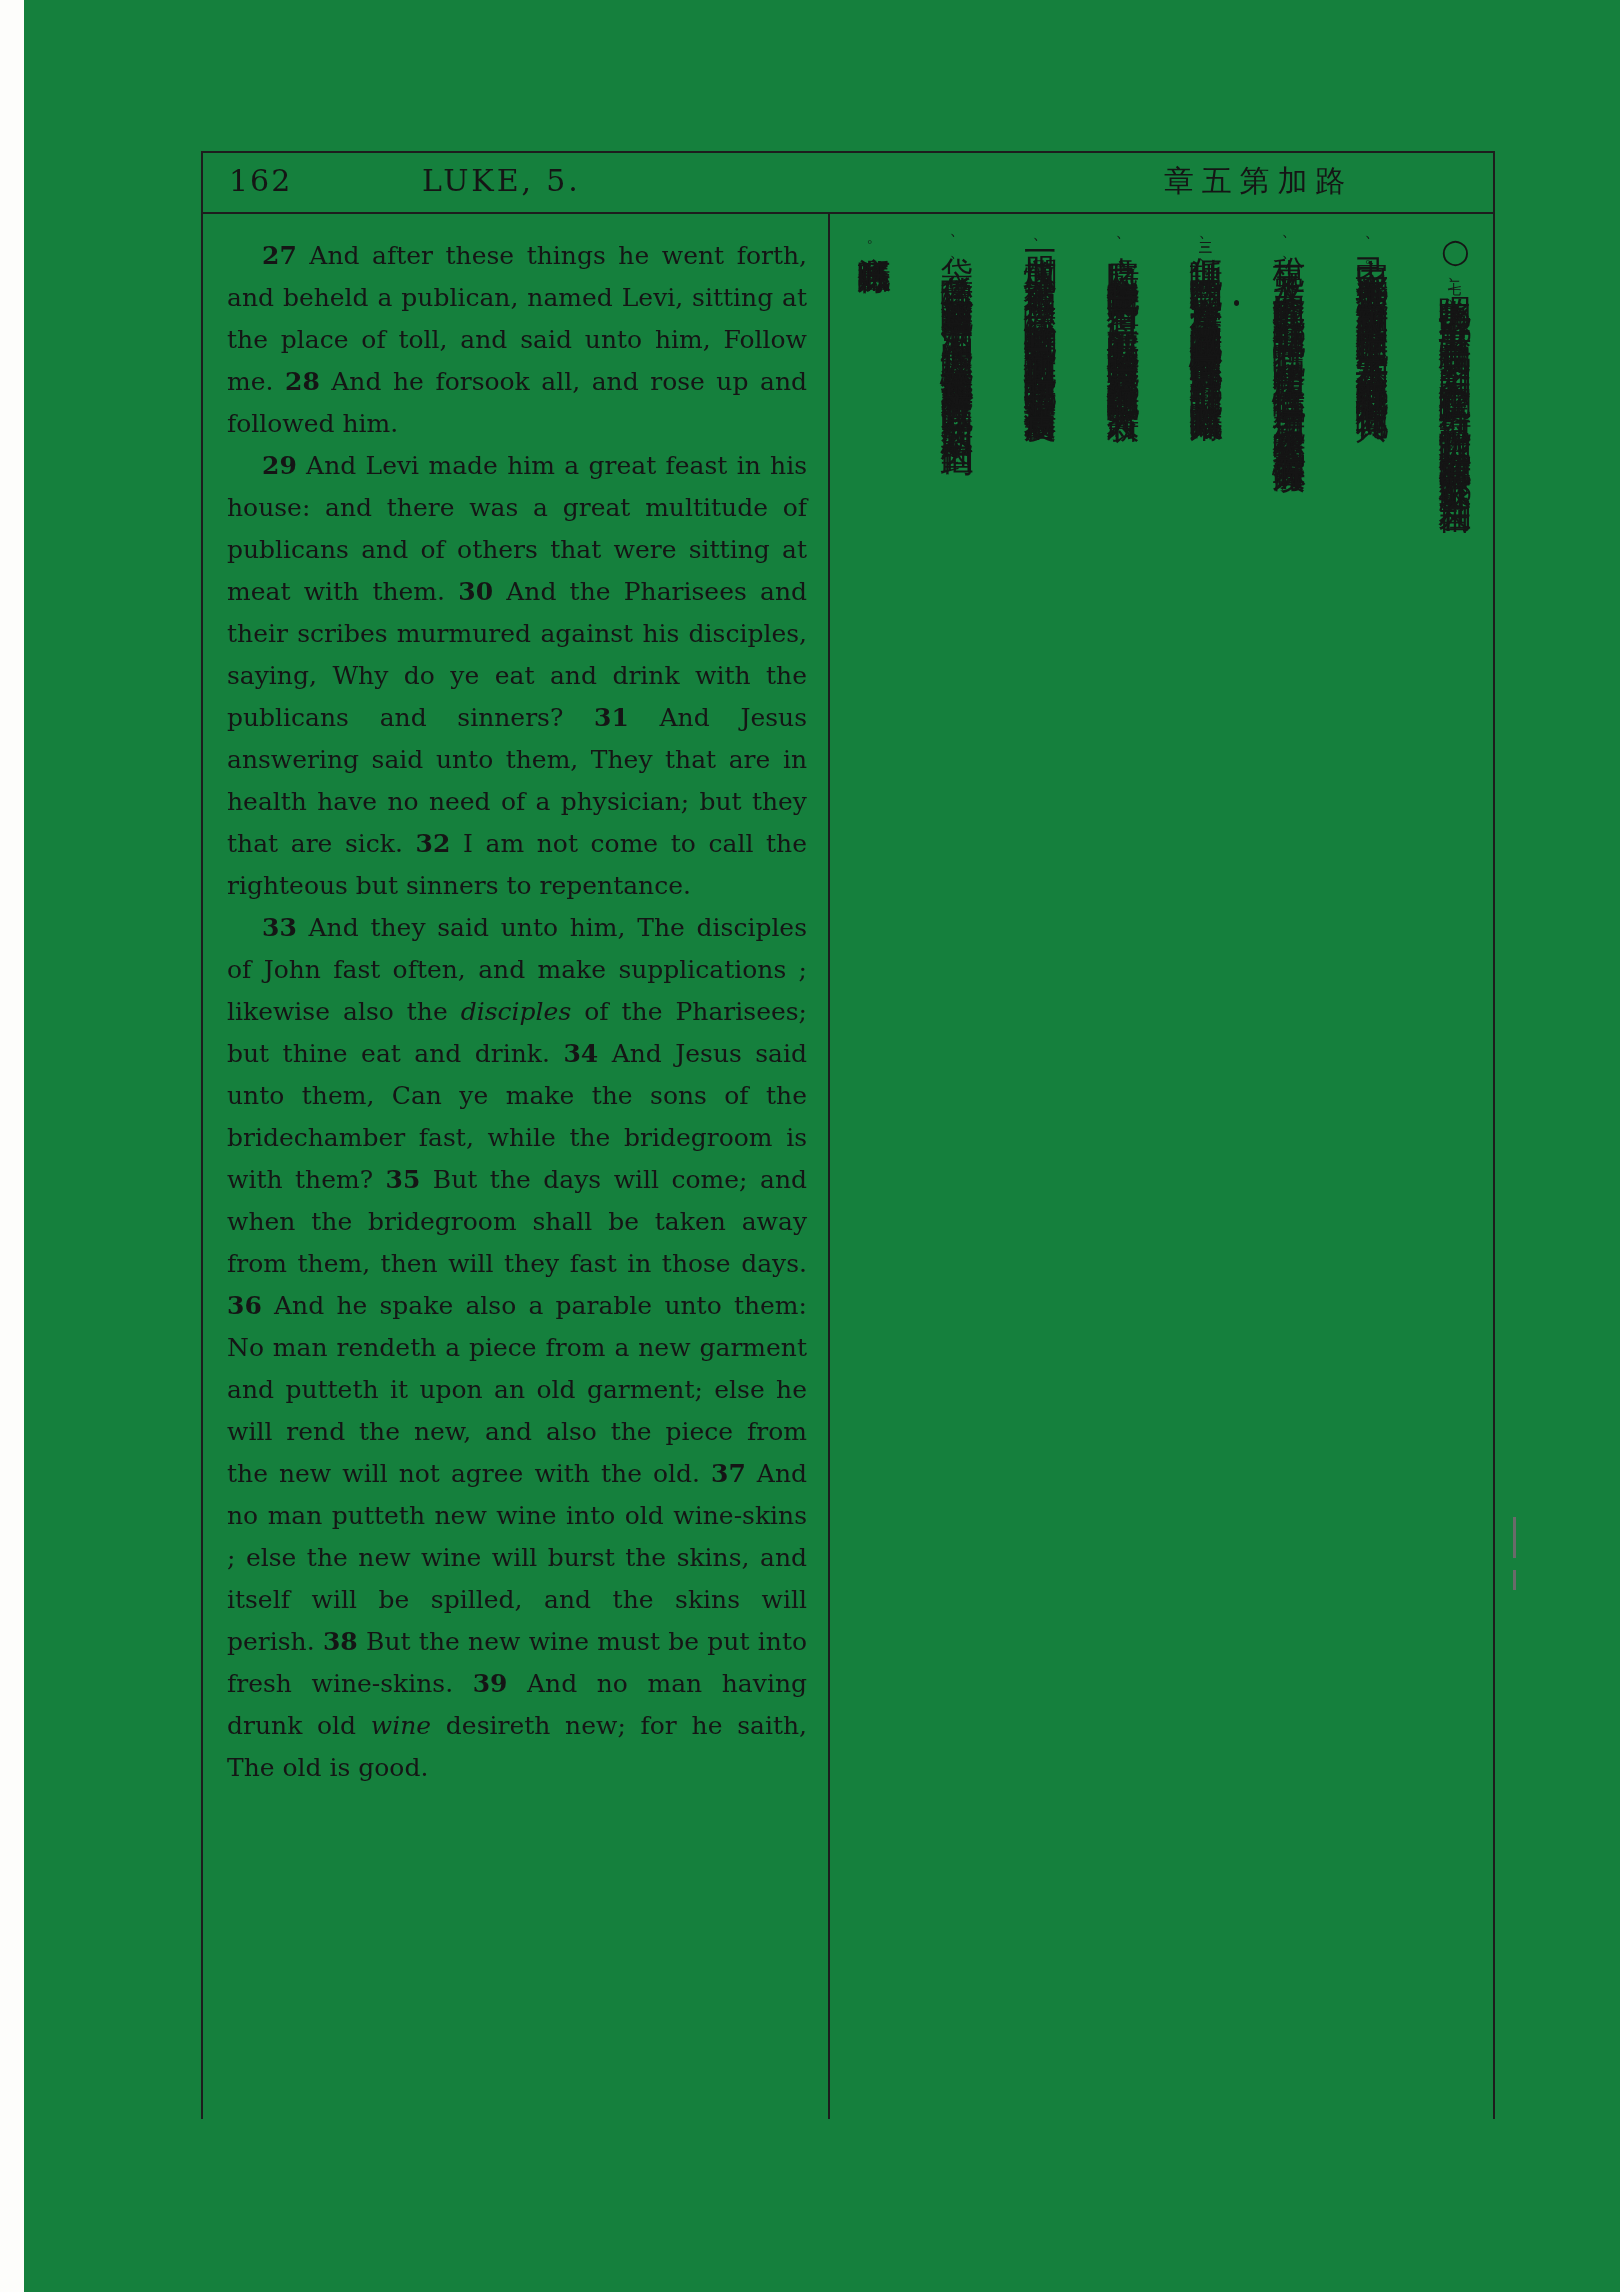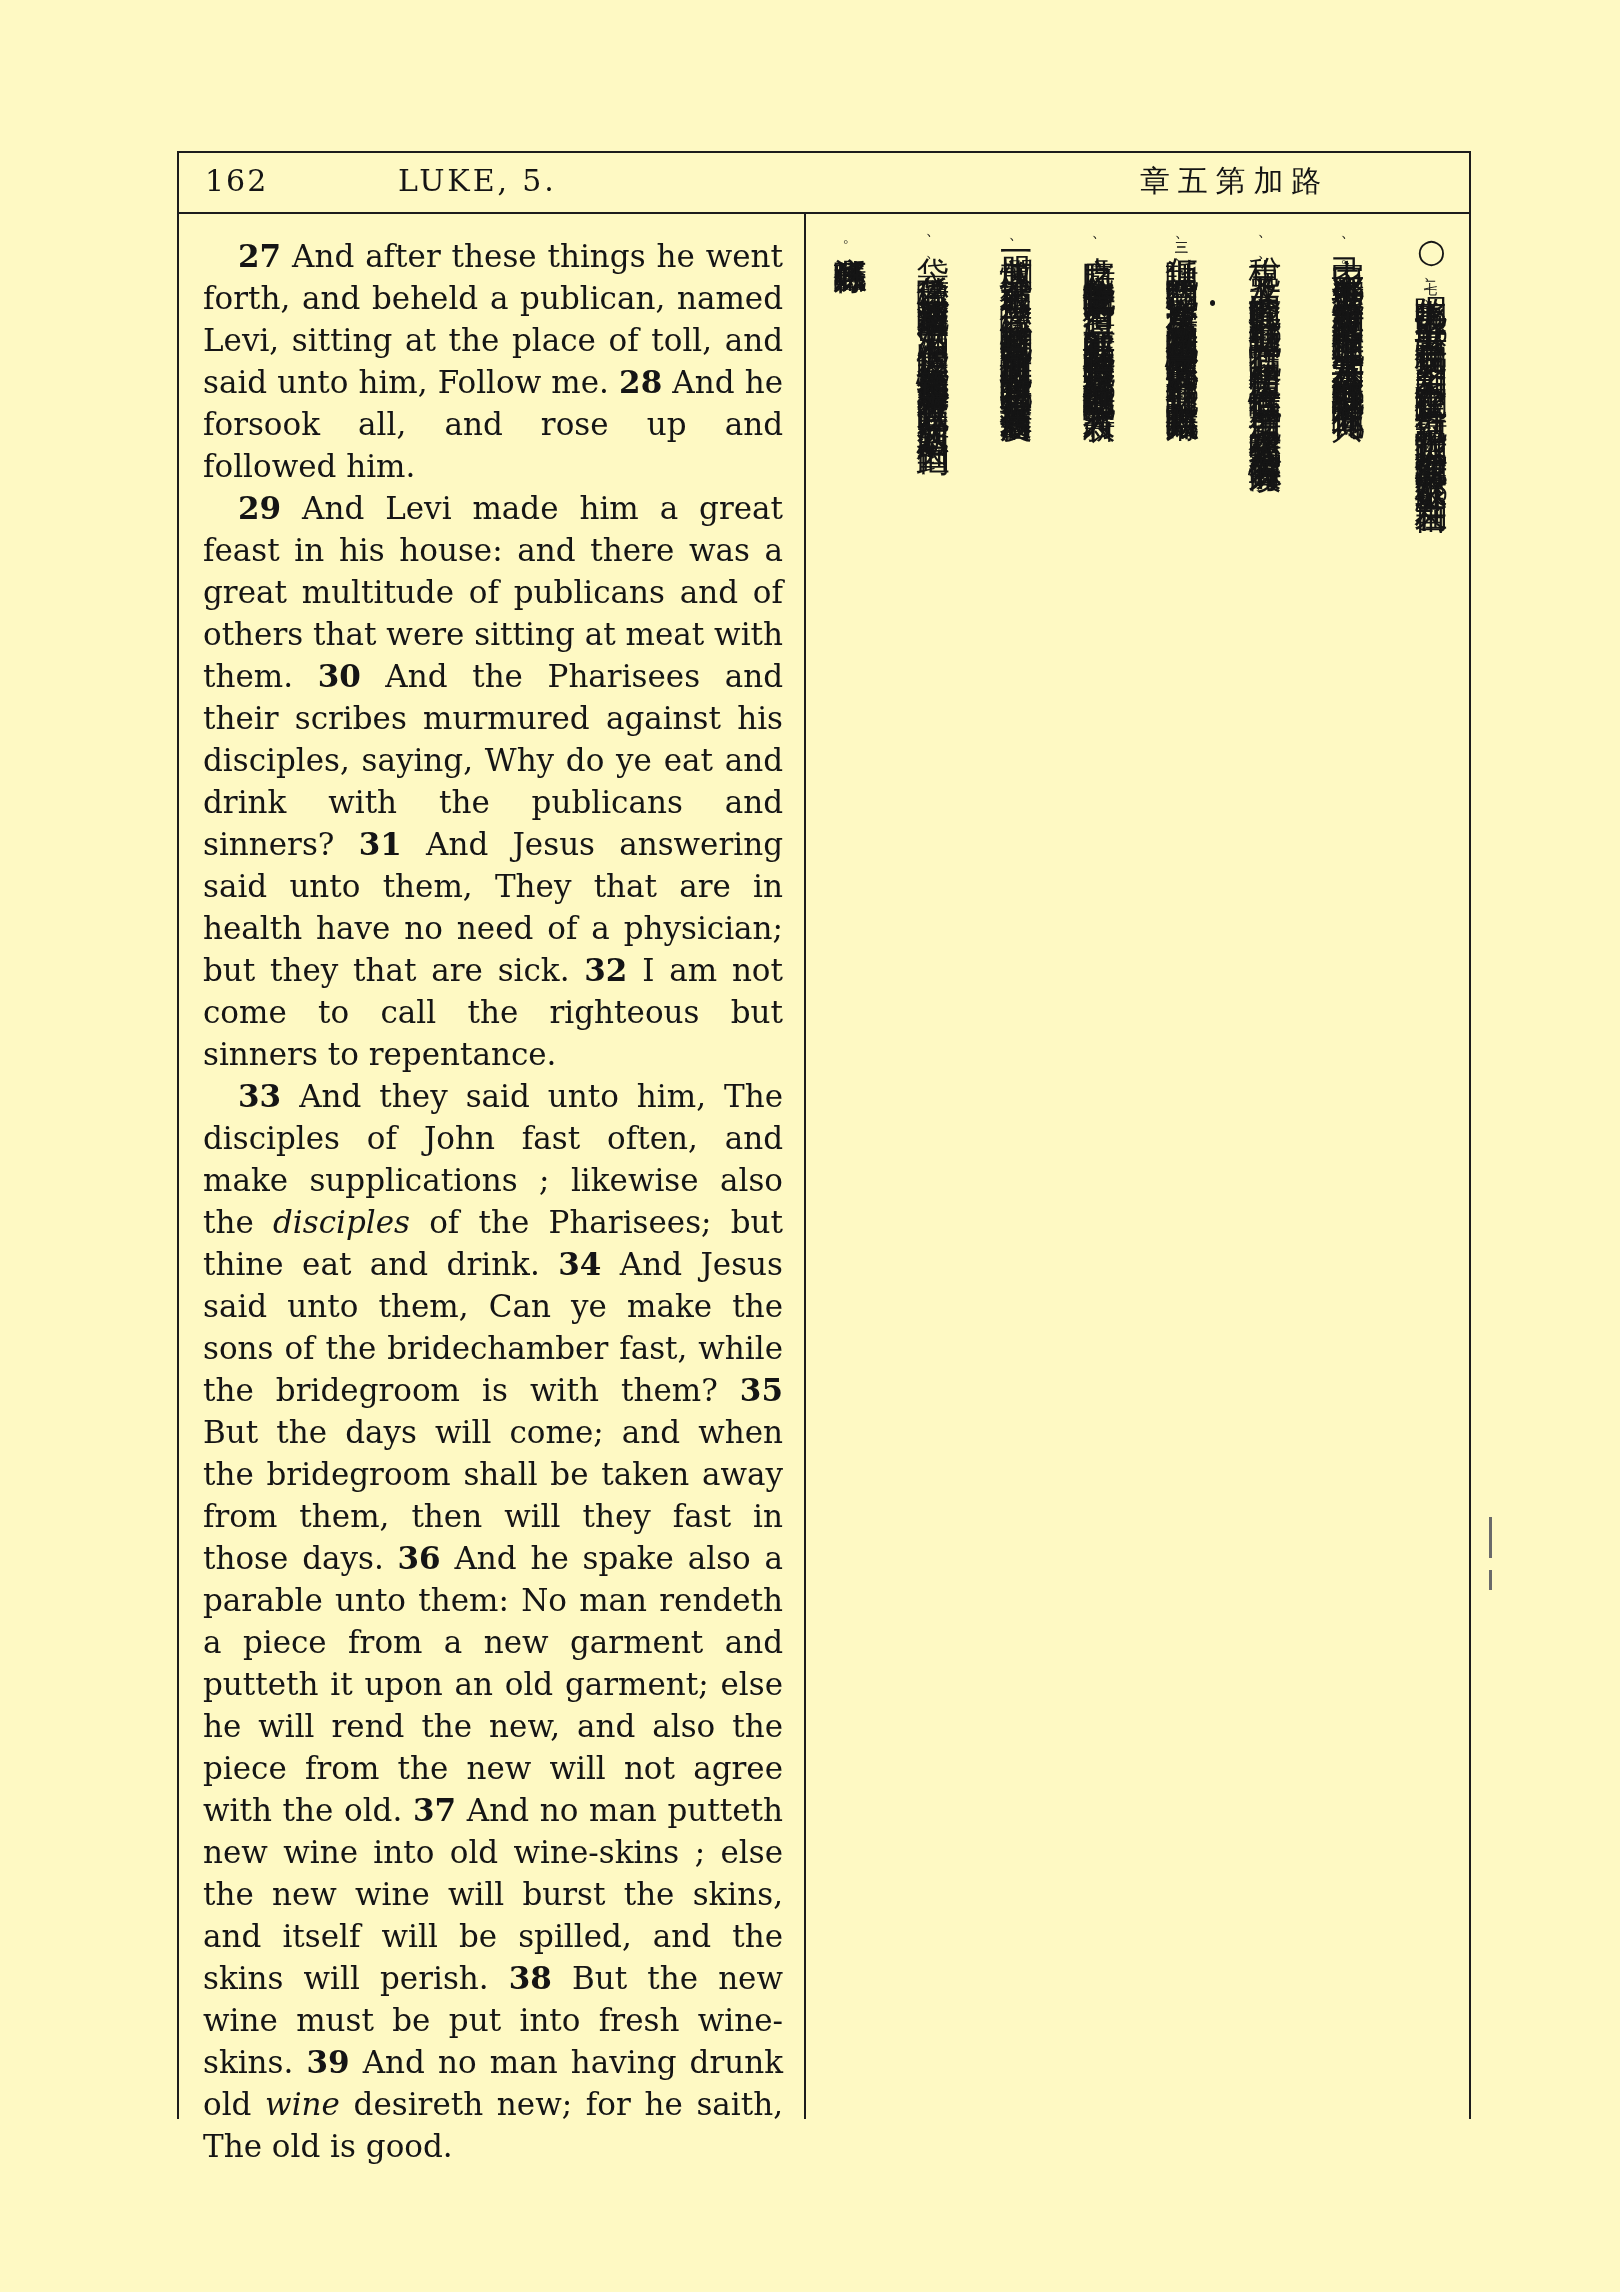--- a/index.html
+++ b/index.html
@@ -4,21 +4,21 @@
 <style>
   html,body{margin:0;padding:0;}
   body{
     width:1620px;height:2293px;
     background:#fdfdfb;
     font-family:"DejaVu Serif","Liberation Serif",serif;
     color:#151515;
     position:relative;
     overflow:hidden;
   }
-  .page{position:absolute;inset:0;background:#fef9c3;}
+  .page{position:absolute;inset:0;background:#15803d;margin-left:24px;}
 
   
   .frame{
     position:absolute;left:177px;top:151px;width:1294px;height:1968px;
     border-left:2px solid #1d1d1d;
     border-right:2px solid #1d1d1d;
     border-top:2.9px solid #1d1d1d;
     box-sizing:border-box;
   }
   .header{
@@ -41,21 +41,21 @@
 
   
   .divider{
     position:absolute;left:804px;top:214px;width:2px;height:1905px;
     background:#1d1d1d;
   }
 
   
   .etext{
     position:absolute;left:203px;top:235px;width:580px;
-    font-size:31px;line-height:42px;
+    font-size:25px;line-height:42px;
     text-align:justify;
   }
   .etext p{margin:0;text-indent:35px;}
   .vnum-en{font-weight:bold;}
   .ital{font-style:italic;}
 
   
   .ztext{
     position:absolute;left:806px;top:231px;width:667px;height:1897px;
     writing-mode:vertical-rl;

